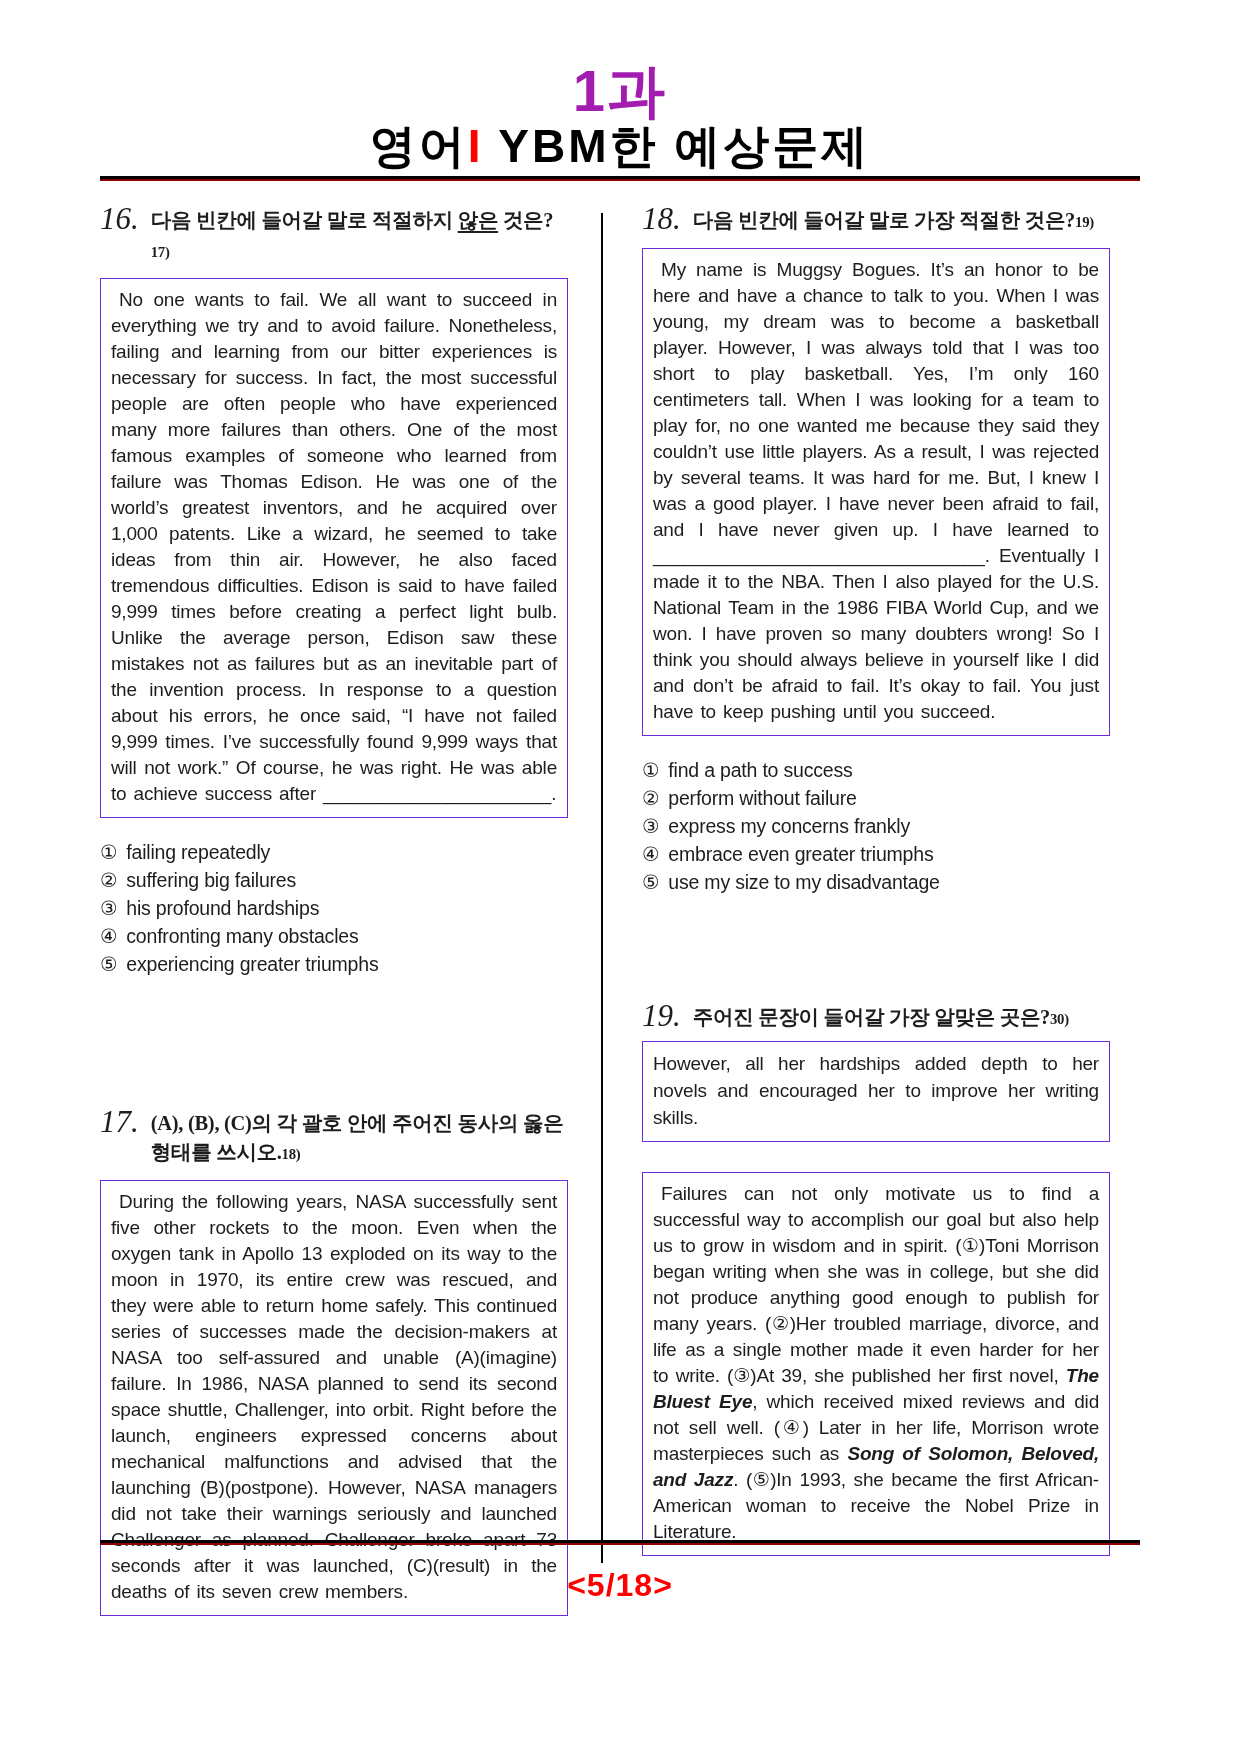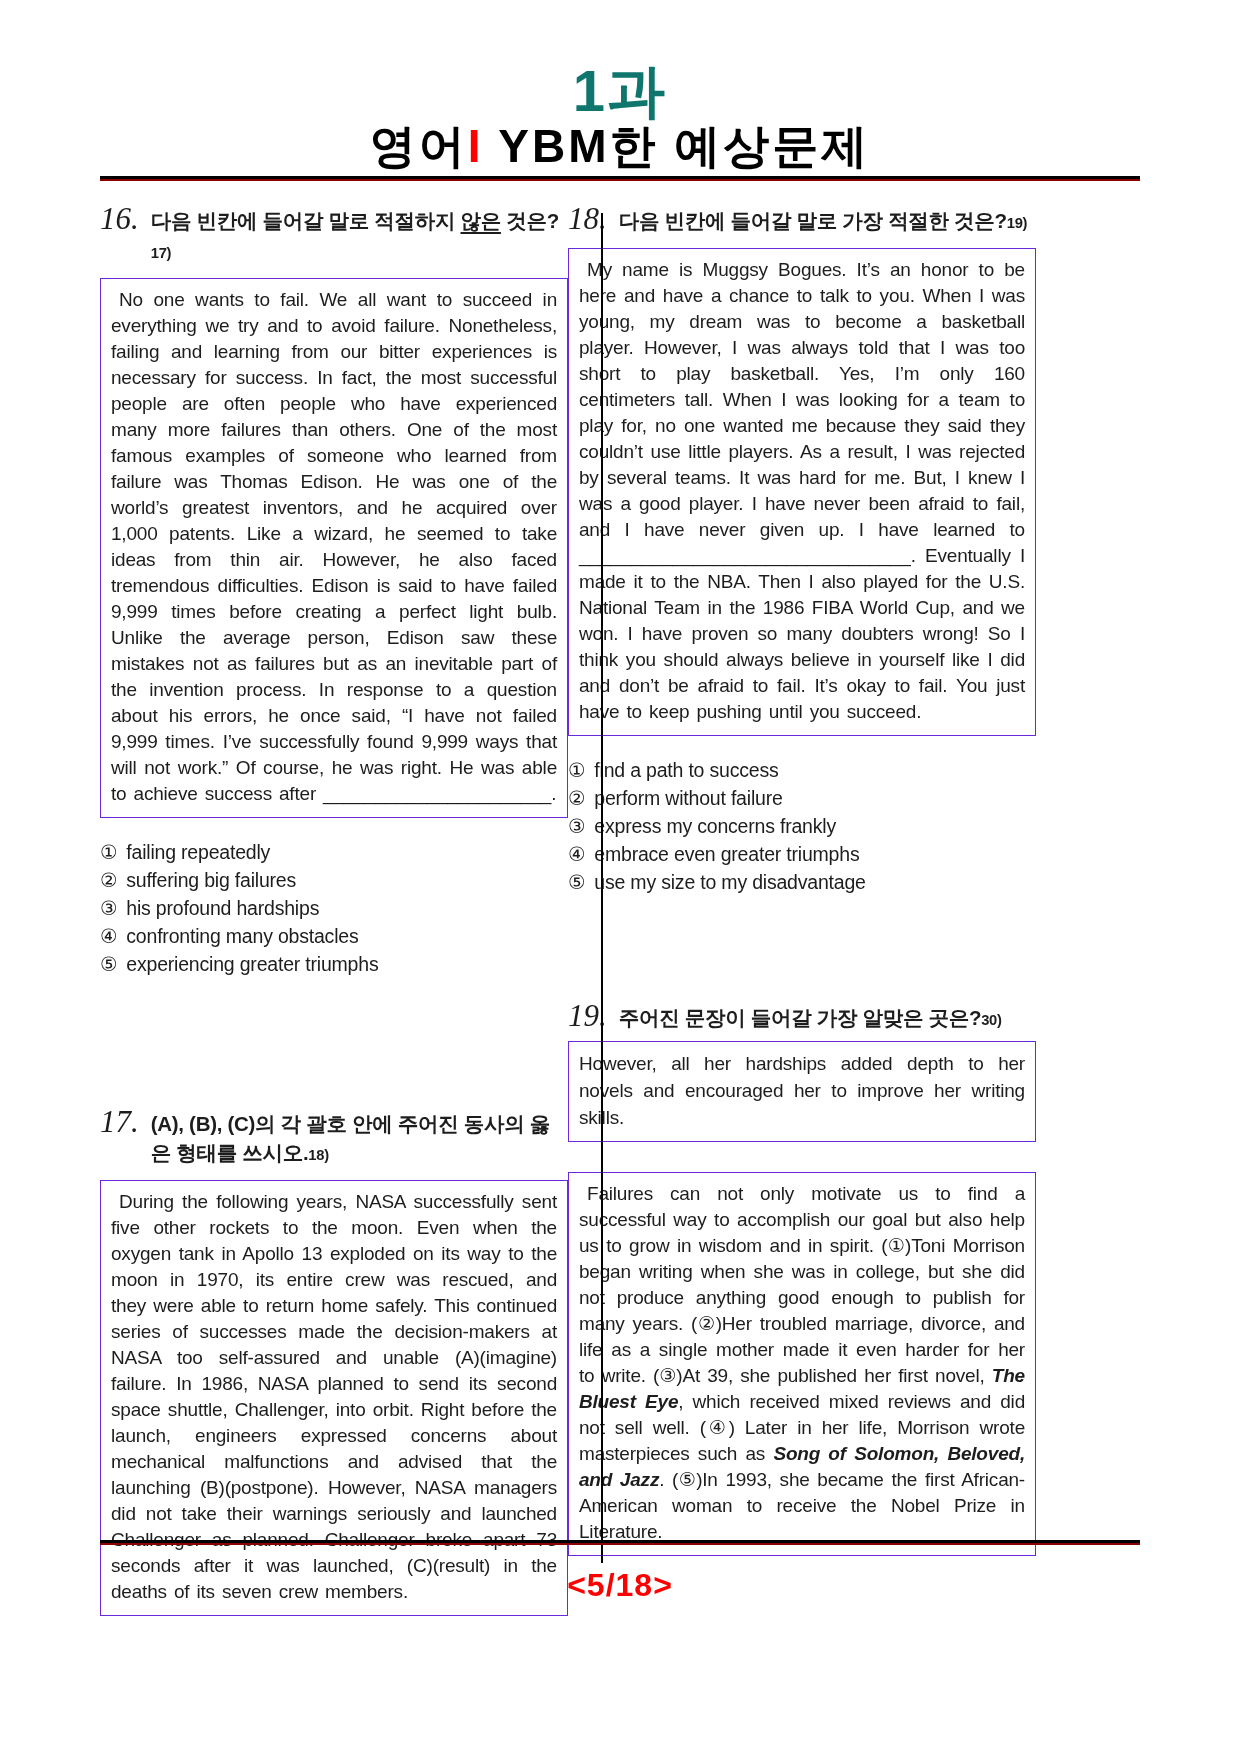--- a/index.html
+++ b/index.html
@@ -8,21 +8,21 @@
   .page {
     position: relative;
     width: 1240px;
     height: 1752px;
     background: #ffffff;
     overflow: hidden;
   }
   
   .header { padding-top: 62px; text-align: center; }
   .lesson {
-    color: #0f766e;
+    color: #a21caf;
     font-size: 58px;
     font-weight: 900;
     line-height: 1.0;
     letter-spacing: 2px;
   }
   .doc-title {
     margin-top: 2px;
     font-size: 46px;
     font-weight: 900;
     letter-spacing: 3px;
@@ -33,20 +33,21 @@
   .rule {
     height: 5px;
     background: #8b0000;
     border-top: 3px solid #000000;
   }
   .top-rule { margin: 6px 100px 0 100px; }
   
   .columns {
     display: flex;
     margin: 22px 100px 0 100px;
+    gap: 74px;
   }
   .col { width: 468px; }
   .divider {
     position: absolute;
     left: 601px;
     top: 213px;
     width: 2px;
     height: 1350px;
     background: #000;
   }
@@ -59,20 +60,21 @@
     line-height: 1.0;
     margin-right: 12px;
     flex: 0 0 auto;
   }
   .q-prompt {
     font-size: 20.5px;
     font-weight: bold;
     line-height: 1.45;
     padding-top: 3px;
     letter-spacing: -0.3px;
+    font-family: Liberation Serif, serif;
   }
   .q-prompt .u { text-decoration: underline; text-underline-offset: 4px; }
   .fn { font-size: 0.72em; font-weight: bold; }
   .passage-box {
     border: 1px solid #6d28d9;
     padding: 8px 10px 10px 10px;
   }
   .passage {
     font-size: 19px;
     line-height: 26px;

